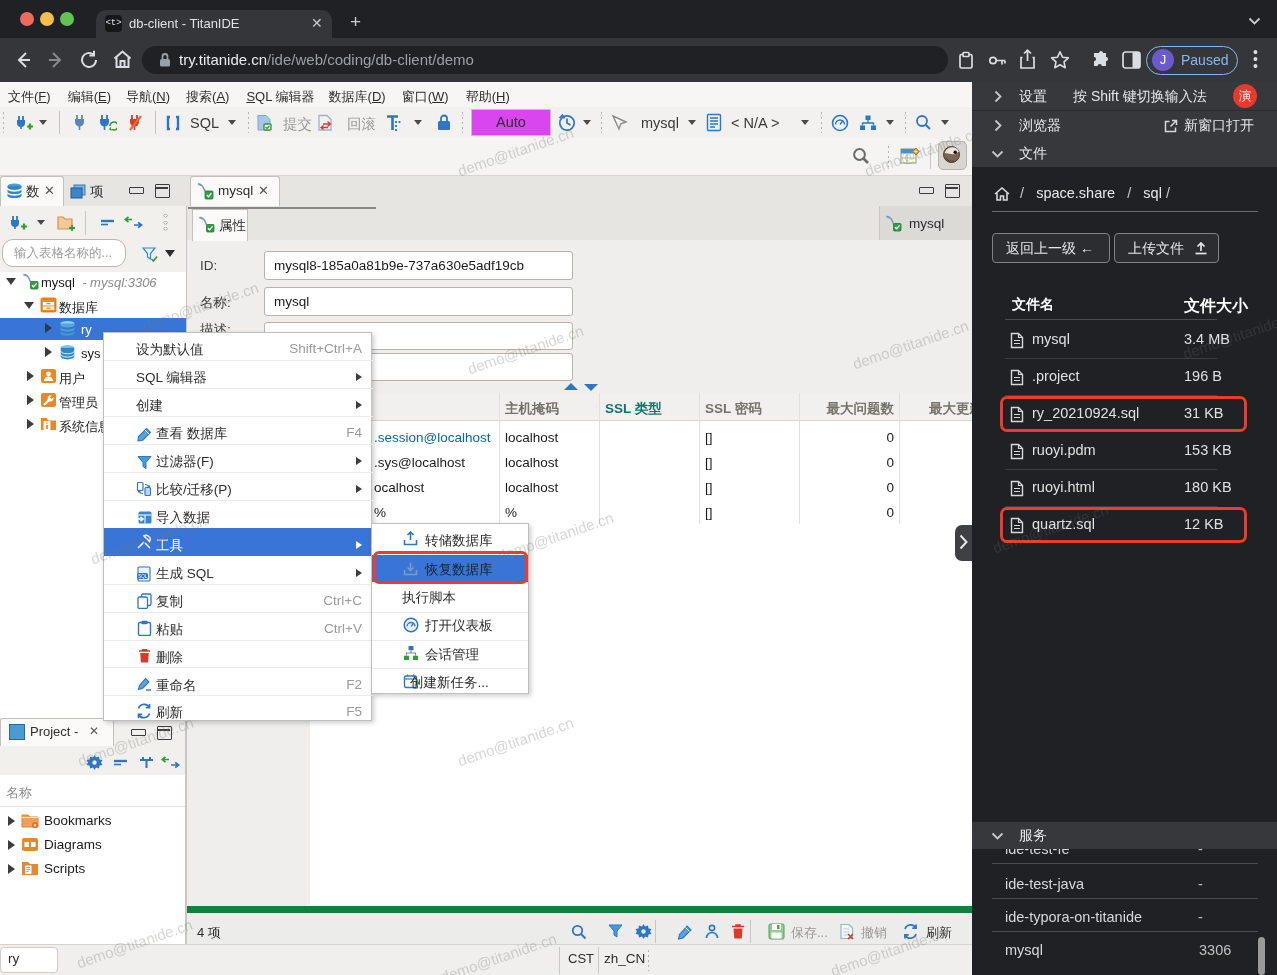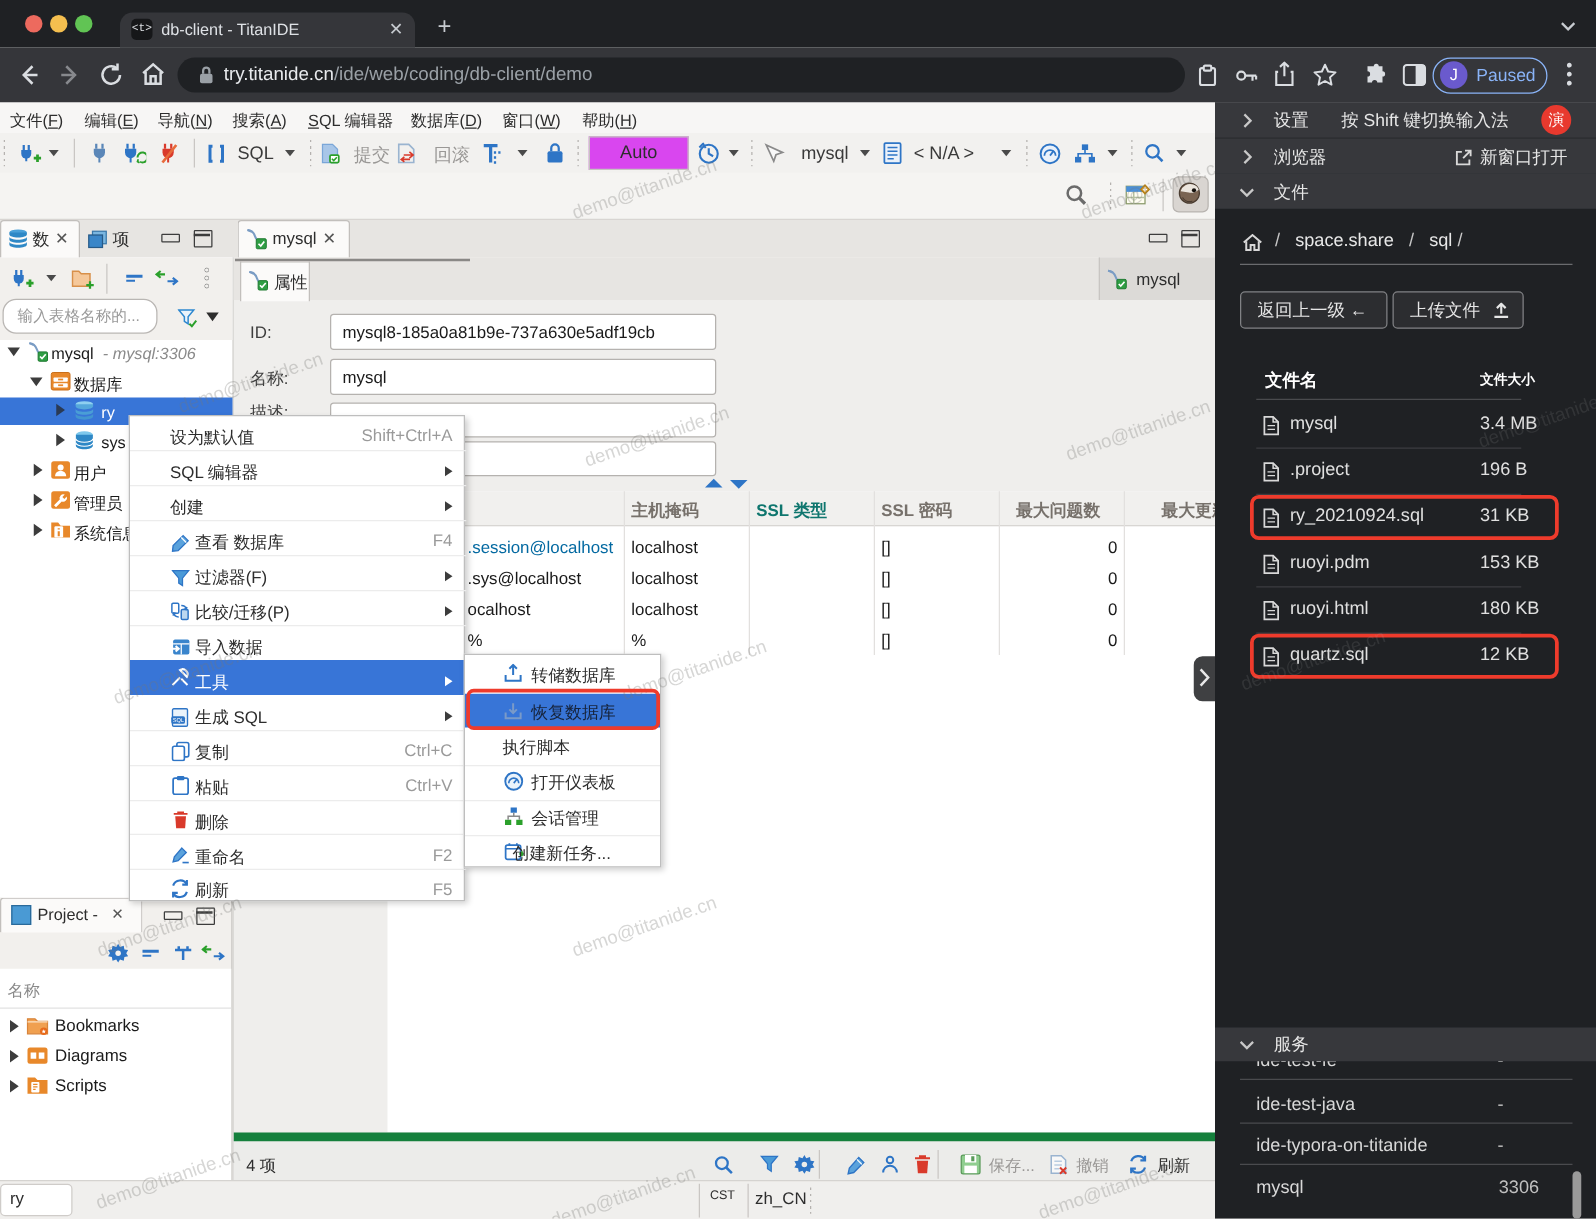--- a/index.html
+++ b/index.html
@@ -415,21 +415,21 @@
   <div class="abs" style="left:77px;top:147px;width:307px;height:26px;background:#fff;border:1px solid #b5b2af;border-radius:3px;"></div>
 
   <div class="abs" style="left:377px;top:177px;width:0;height:0;border-left:7px solid transparent;border-right:7px solid transparent;border-bottom:7px solid #2e75c6;"></div>
   <div class="abs" style="left:397px;top:178px;width:0;height:0;border-left:7px solid transparent;border-right:7px solid transparent;border-top:7px solid #2e75c6;"></div>
 
   <div class="abs" style="left:123px;top:187px;width:662px;height:513px;background:#fff;"></div>
   <div class="abs" style="left:123px;top:187px;width:662px;height:28px;background:#f1f0ee;border-bottom:1px solid #d8d6d3;box-sizing:border-box;"></div>
   <div class="abs" style="left:318px;top:194px;font-size:13.5px;color:#77716b;font-weight:bold;">主机掩码</div>
   <div class="abs" style="left:418px;top:194px;font-size:13.5px;color:#0f766e;font-weight:bold;">SSL 类型</div>
   <div class="abs" style="left:518px;top:194px;font-size:13.5px;color:#77716b;font-weight:bold;">SSL 密码</div>
-  <div class="abs" style="left:612px;top:194px;width:95px;font-size:13.5px;color:#77716b;font-weight:bold;text-align:center;">最大问题数</div>
+  <div class="abs" style="left:612px;top:194px;width:95px;font-size:13.5px;color:#77716b;font-weight:bold;text-align:right;">最大问题数</div>
   <div class="abs" style="left:742px;top:194px;width:43px;font-size:13.5px;color:#77716b;font-weight:bold;white-space:nowrap;overflow:hidden;">最大更新</div>
   <div class="abs" style="left:312px;top:187px;width:1px;height:131px;background:#e2e0de;"></div>
   <div class="abs" style="left:412px;top:187px;width:1px;height:131px;background:#e2e0de;"></div>
   <div class="abs" style="left:512px;top:187px;width:1px;height:131px;background:#e2e0de;"></div>
   <div class="abs" style="left:612px;top:187px;width:1px;height:131px;background:#e2e0de;"></div>
   <div class="abs" style="left:712px;top:187px;width:1px;height:131px;background:#e2e0de;"></div>
 
   <div class="abs" style="left:187px;top:224px;font-size:13.5px;color:#0369a1;">.session@localhost</div>
   <div class="abs" style="left:318px;top:224px;font-size:13.5px;color:#1a1a1a;">localhost</div>
   <div class="abs" style="left:518px;top:224px;font-size:13.5px;color:#1a1a1a;">[]</div>
@@ -499,21 +499,21 @@
 
 <div class="abs" style="left:955px;top:525px;width:17px;height:36px;background:#3f4042;border-radius:7px 0 0 7px;z-index:30;"></div>
 <svg class="abs" style="left:959px;top:534px;z-index:31;" width="9" height="16" viewBox="0 0 9 16">
     <path d="M1.5 1.5 L7.5 8 L1.5 14.5" stroke="#e8e8e8" stroke-width="2" fill="none"></path>
   </svg>
 
 <div class="abs" style="left:0;top:944px;width:972px;height:31px;background:#f0efed;border-top:1px solid #d5d3d0;">
   <div class="abs" style="left:0;top:2px;width:56px;height:24px;background:#fff;border:1px solid #cfccc9;border-radius:4px;"></div>
   <div class="abs" style="left:8px;top:6px;font-size:13.5px;color:#2d2d2d;">ry</div>
   <div class="abs vsep" style="left:559px;top:2px;height:27px;"></div>
-  <div class="abs" style="left:568px;top:6px;font-size:10px;color:#2d2d2d;">CST</div>
+  <div class="abs" style="left:568px;top:6px;font-size:13px;color:#2d2d2d;">CST</div>
   <div class="abs vsep" style="left:598px;top:2px;height:27px;"></div>
   <div class="abs" style="left:604px;top:6px;font-size:13.5px;color:#2d2d2d;">zh_CN</div>
   <div class="abs dotsep" style="left:648px;top:5px;height:21px;"></div>
 </div>
 
 <div class="abs" id="sidebar" style="left:972px;top:82px;width:305px;height:893px;background:#1f2124;color:#e6e6e6;">
 
   <div class="abs" style="left:0;top:0;width:305px;height:28px;background:#37383c;border-bottom:1px solid #2a2b2e;"></div>
   <div class="abs" style="left:0;top:29px;width:305px;height:28px;background:#37383c;border-bottom:1px solid #2a2b2e;"></div>
   <div class="abs" style="left:0;top:57px;width:305px;height:28px;background:#37383c;"></div>
@@ -547,21 +547,21 @@
   <div class="abs" style="left:20px;top:151px;width:118px;height:30px;background:#2c2d30;border:1px solid #818285;border-radius:4px;box-sizing:border-box;"></div>
   <div class="abs" style="left:34px;top:158px;font-size:14px;">返回上一级 ←</div>
   <div class="abs" style="left:142px;top:151px;width:105px;height:30px;background:#2c2d30;border:1px solid #818285;border-radius:4px;box-sizing:border-box;"></div>
   <div class="abs" style="left:156px;top:158px;font-size:14px;">上传文件</div>
   <svg class="abs" style="left:222px;top:160px;" width="14" height="13" viewBox="0 0 14 13">
       <path d="M7 9 V1.5 M3.5 4.5 L7 1 L10.5 4.5" stroke="#e6e6e6" stroke-width="1.7" fill="none"></path>
       <path d="M1.5 11.5 H12.5" stroke="#e6e6e6" stroke-width="1.7"></path>
     </svg>
 
   <div class="abs" style="left:40px;top:214px;font-size:14px;font-weight:bold;color:#fff;">文件名</div>
-  <div class="abs" style="left:212px;top:214px;font-size:11px;font-weight:bold;color:#fff;">文件大小</div>
+  <div class="abs" style="left:212px;top:214px;font-size:16px;font-weight:bold;color:#fff;">文件大小</div>
   <div class="abs" style="left:33px;top:237px;width:212px;height:1px;background:#4a4b4e;"></div>
   <svg class="abs" style="left:38px;top:250px;" width="14" height="17" viewBox="0 0 14 17">
       <path d="M1.5 1.5 h7 l4 4 V15.5 H1.5 Z" stroke="#d8d8d8" stroke-width="1.4" fill="none"></path>
       <path d="M8.5 1.5 V5.5 H12.5" stroke="#d8d8d8" stroke-width="1.2" fill="none"></path>
       <path d="M4 8.5 h6 M4 11.5 h6" stroke="#d8d8d8" stroke-width="1.1"></path>
     </svg>
   <div class="abs" style="left:60px;top:249px;font-size:14.5px;color:#e0e0e0;">mysql</div>
   <div class="abs" style="left:212px;top:249px;font-size:14.5px;color:#e0e0e0;">3.4 MB</div>
   <div class="abs" style="left:33px;top:276px;width:212px;height:1px;background:#3c3d40;"></div>
   <svg class="abs" style="left:38px;top:287px;" width="14" height="17" viewBox="0 0 14 17">

